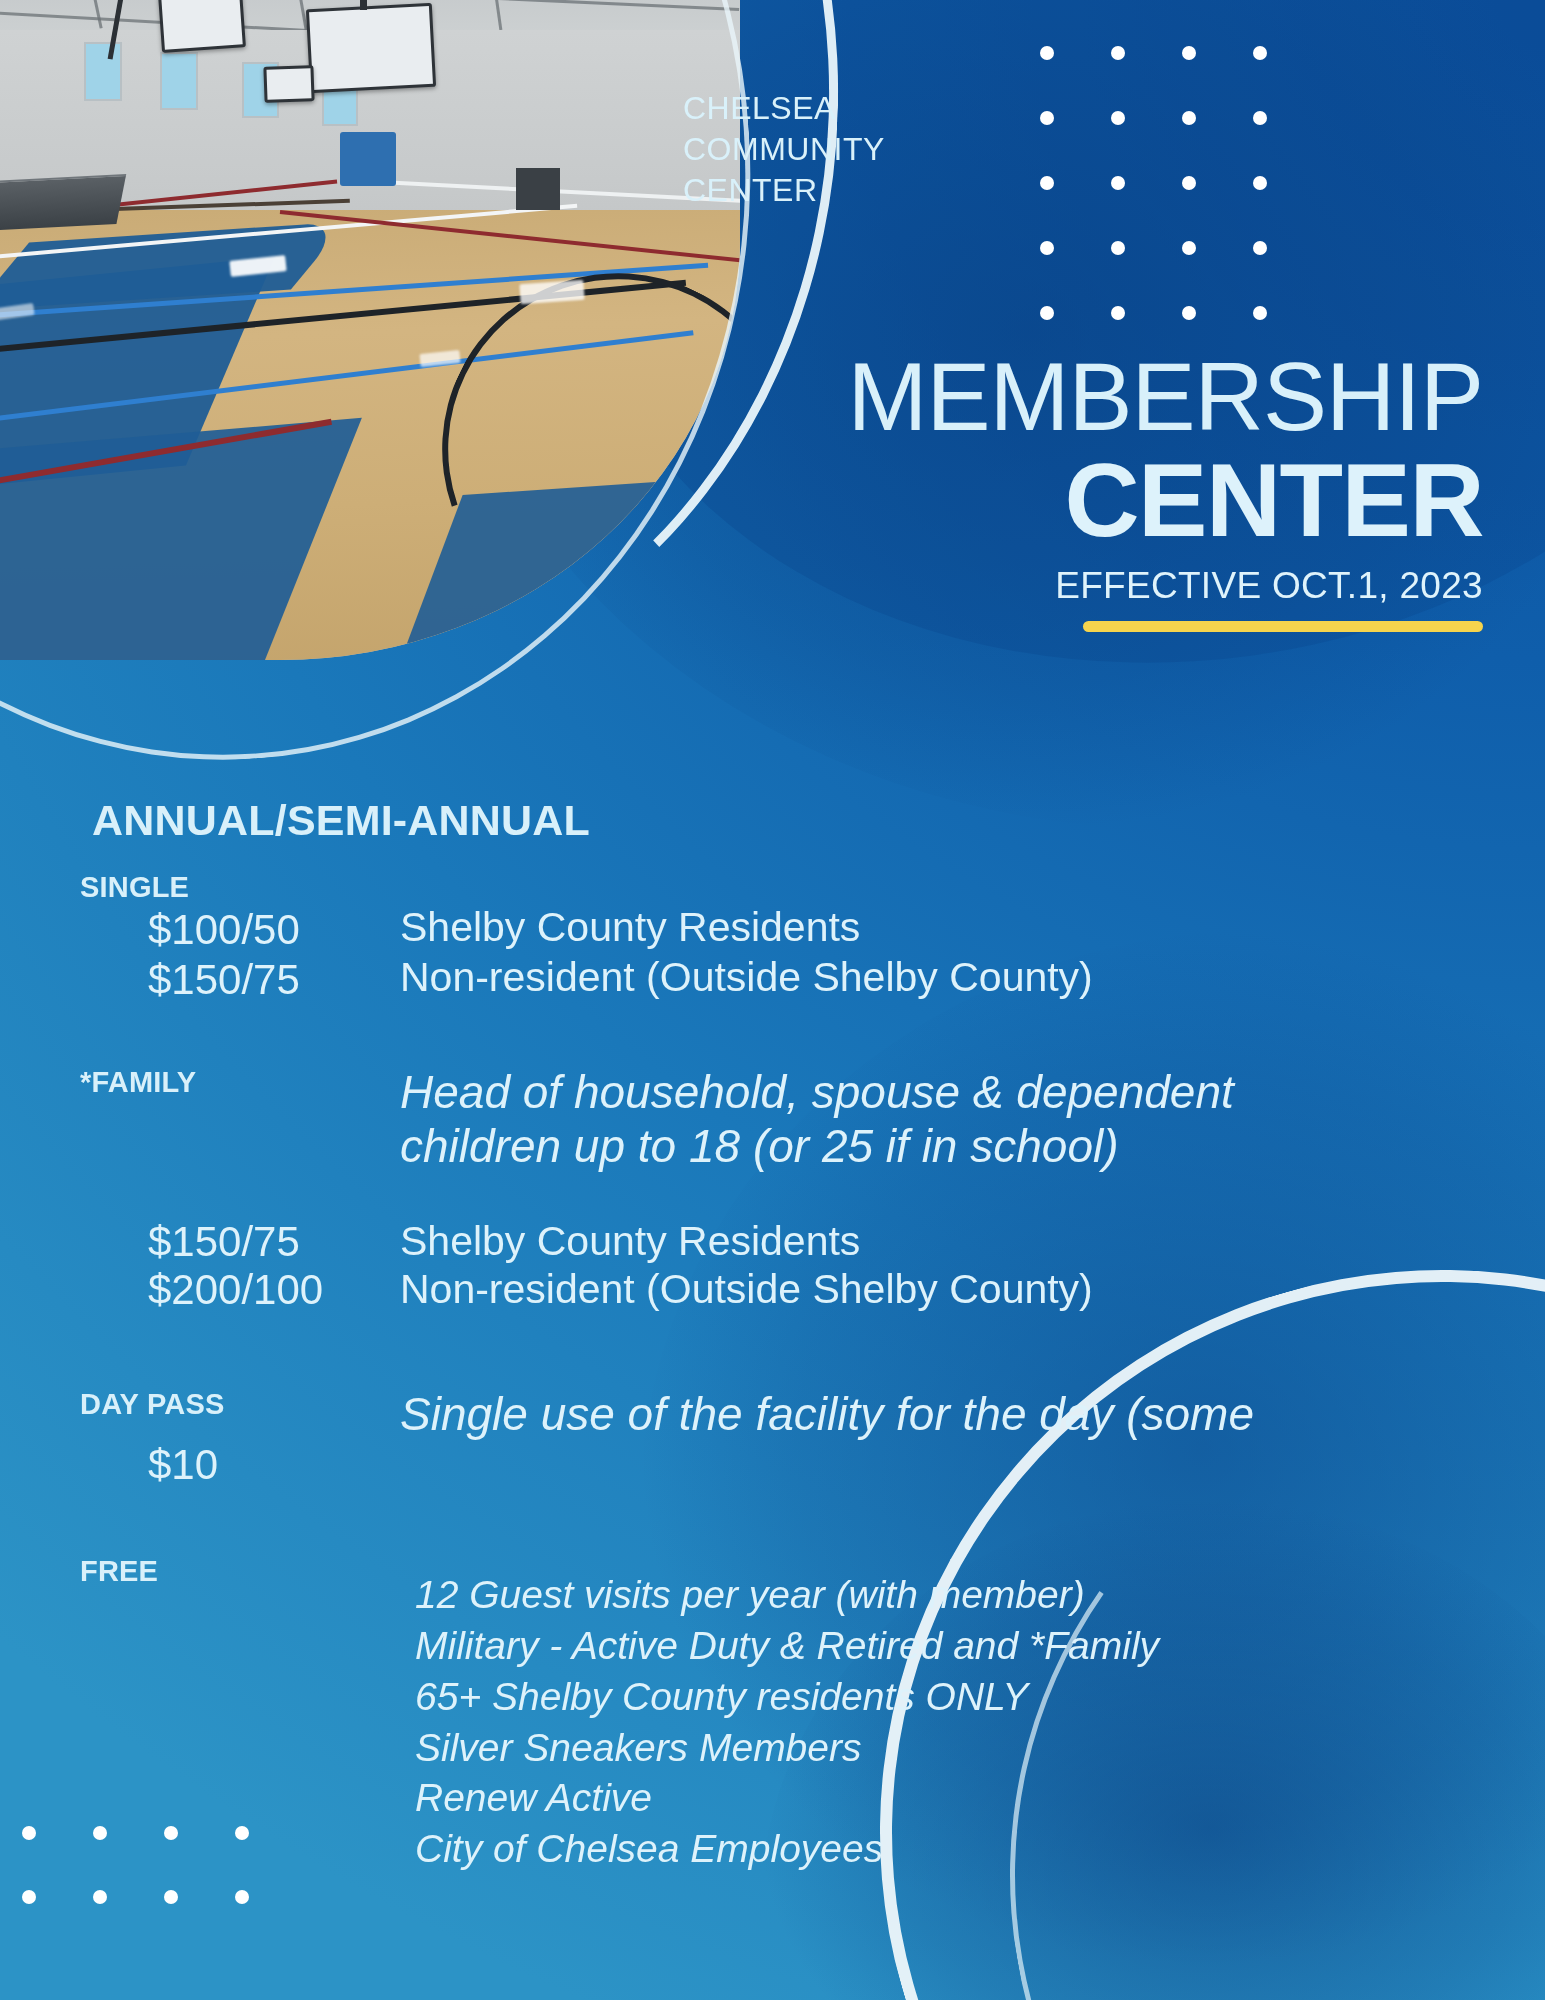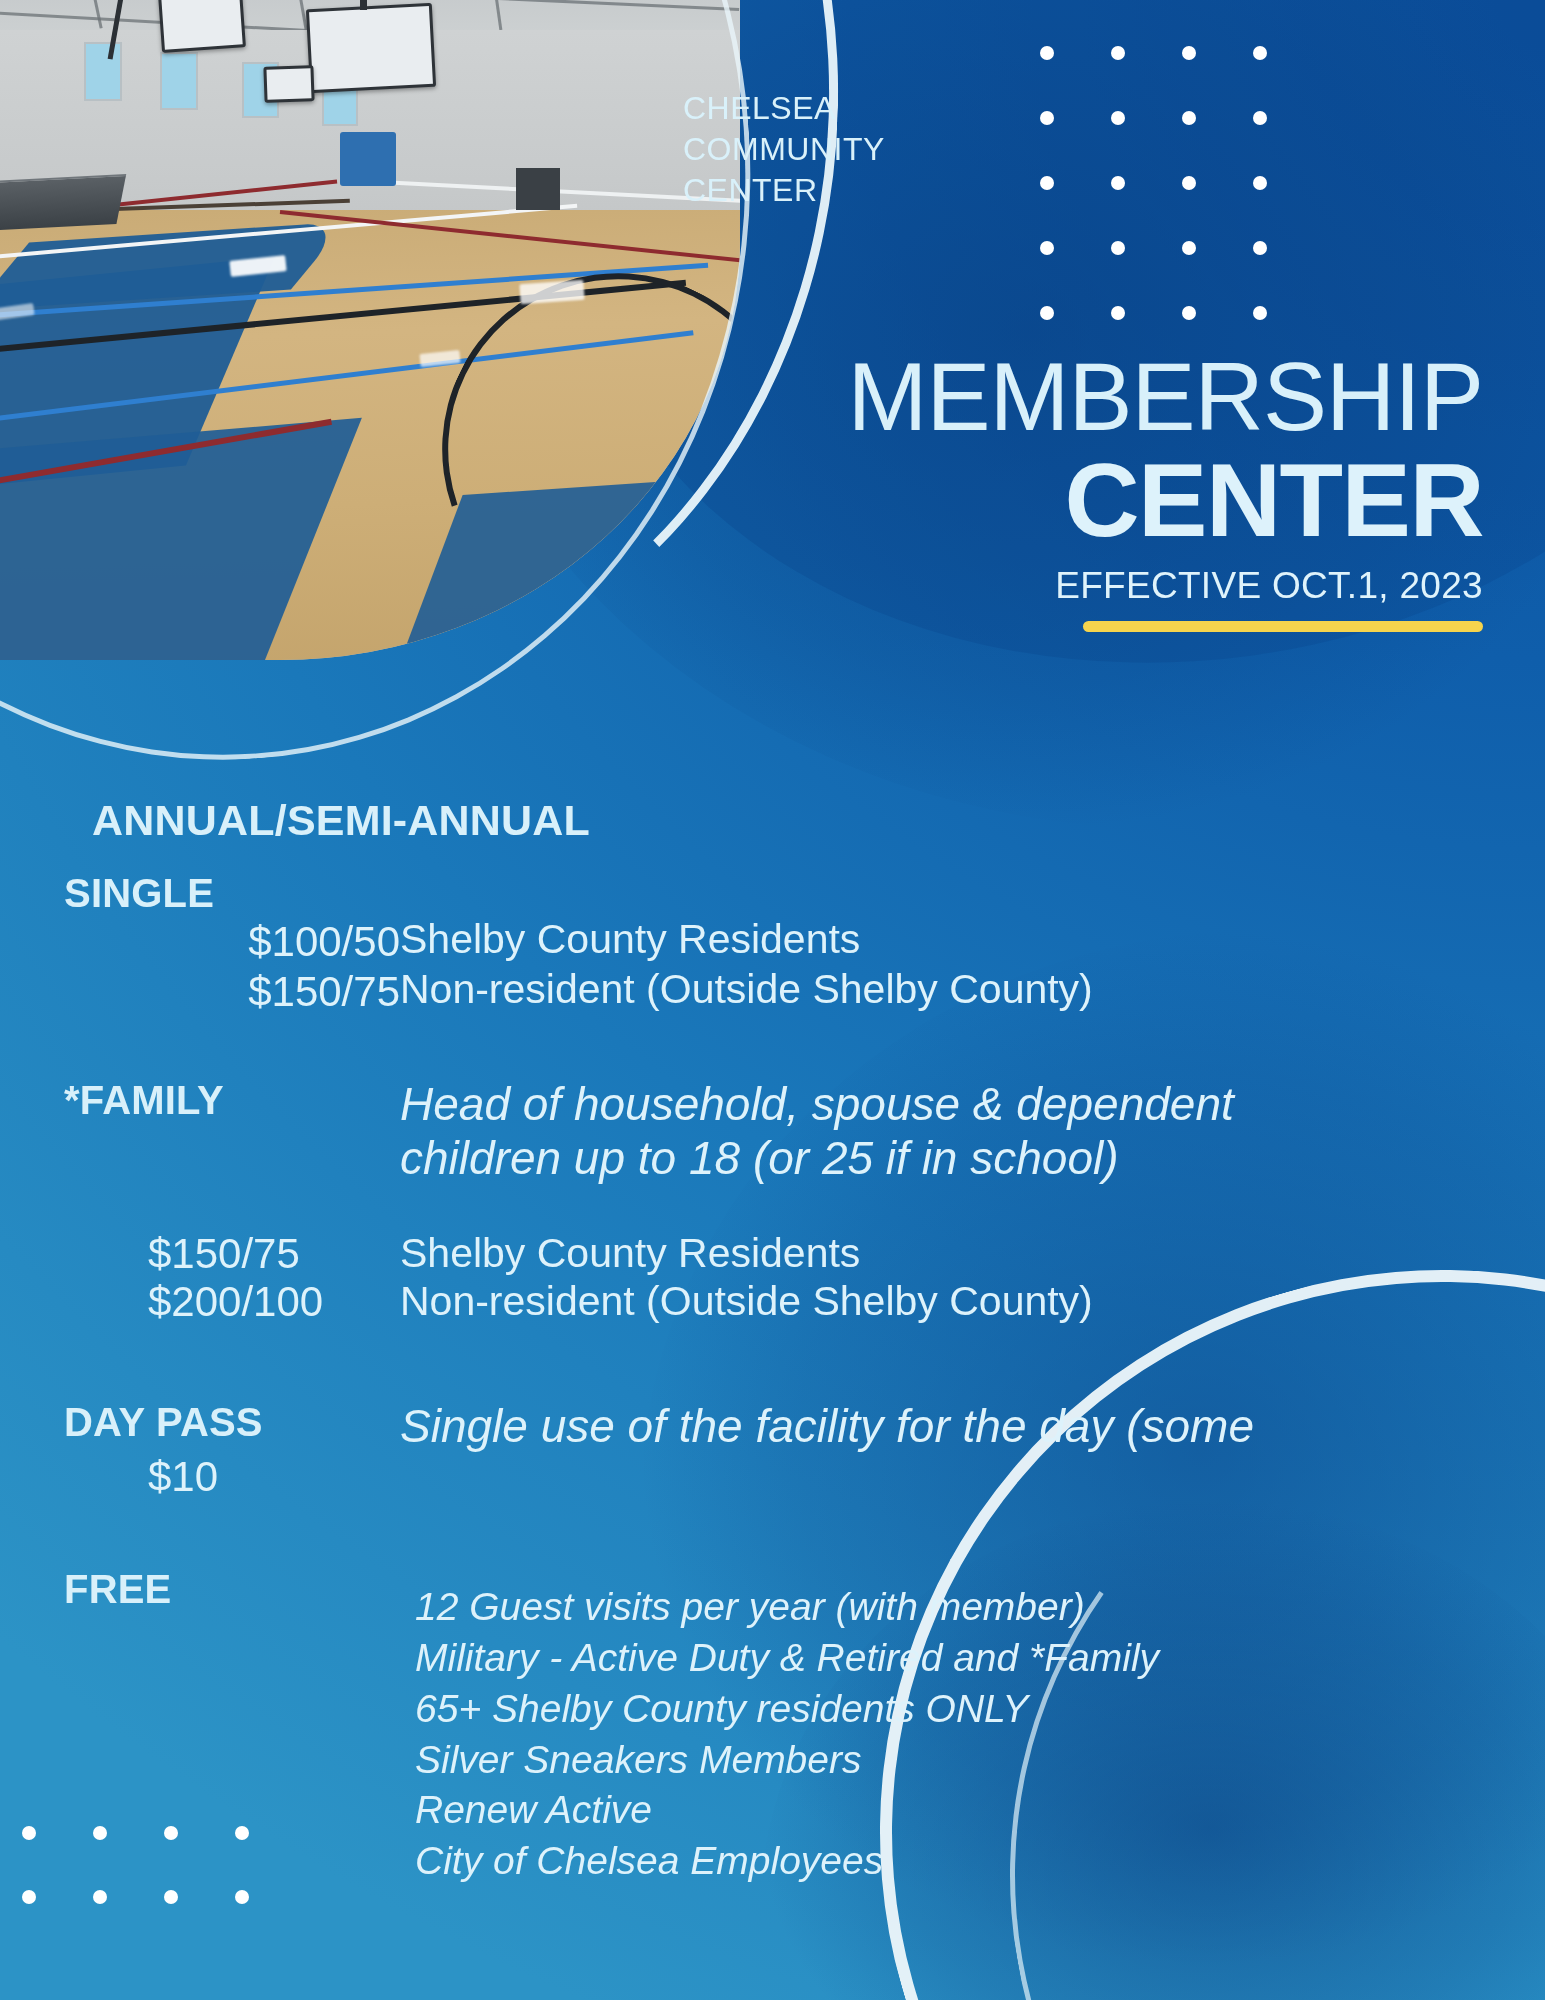--- a/index.html
+++ b/index.html
@@ -135,36 +135,36 @@
   }
 
   
   .pricing{position:absolute;left:0;top:796px;width:1317px;}
   .sec-title{
     color:#d8f0fa;font-size:43px;font-weight:700;margin-left:92px;letter-spacing:.2px;
   }
   .group{margin-top:26px;}
   .row{display:flex;align-items:flex-start;}
   .lbl{
-    width:400px;flex:0 0 400px;padding-left:64px;box-sizing:border-box;
-    color:#d8f0fa;font-size:40px;font-weight:700;letter-spacing:.2px;
+    width:400px;flex:0 0 400px;padding-left:80px;box-sizing:border-box;
+    color:#d8f0fa;font-size:29px;font-weight:700;letter-spacing:.2px;
   }
   .price{
     width:400px;flex:0 0 400px;padding-left:148px;box-sizing:border-box;
     color:#ddf2fb;font-size:42px;font-weight:400;
   }
   .desc{
     color:#ddf2fb;font-size:41px;font-weight:400;line-height:1.14;flex:1;
   }
   .desc.it{font-style:italic;font-size:46px;line-height:1.17;}
   .freelist{list-style:none;margin:15px;padding:0;}
   .freelist li{
     color:#ddf2fb;font-style:italic;font-size:39px;line-height:1.30;
   }
-  .g-single .price{margin-top:2px;text-align:right;}
+  .g-single .price{margin-top:2px;}
   .g-family{margin-top:62px;}
   .g-family .fam-prices{margin-top:44px;}
   .g-day{margin-top:74px;}
   .g-free{margin-top:66px;}
 </style>
 </head>
 <body>
 
 <div class="flyer">
 

